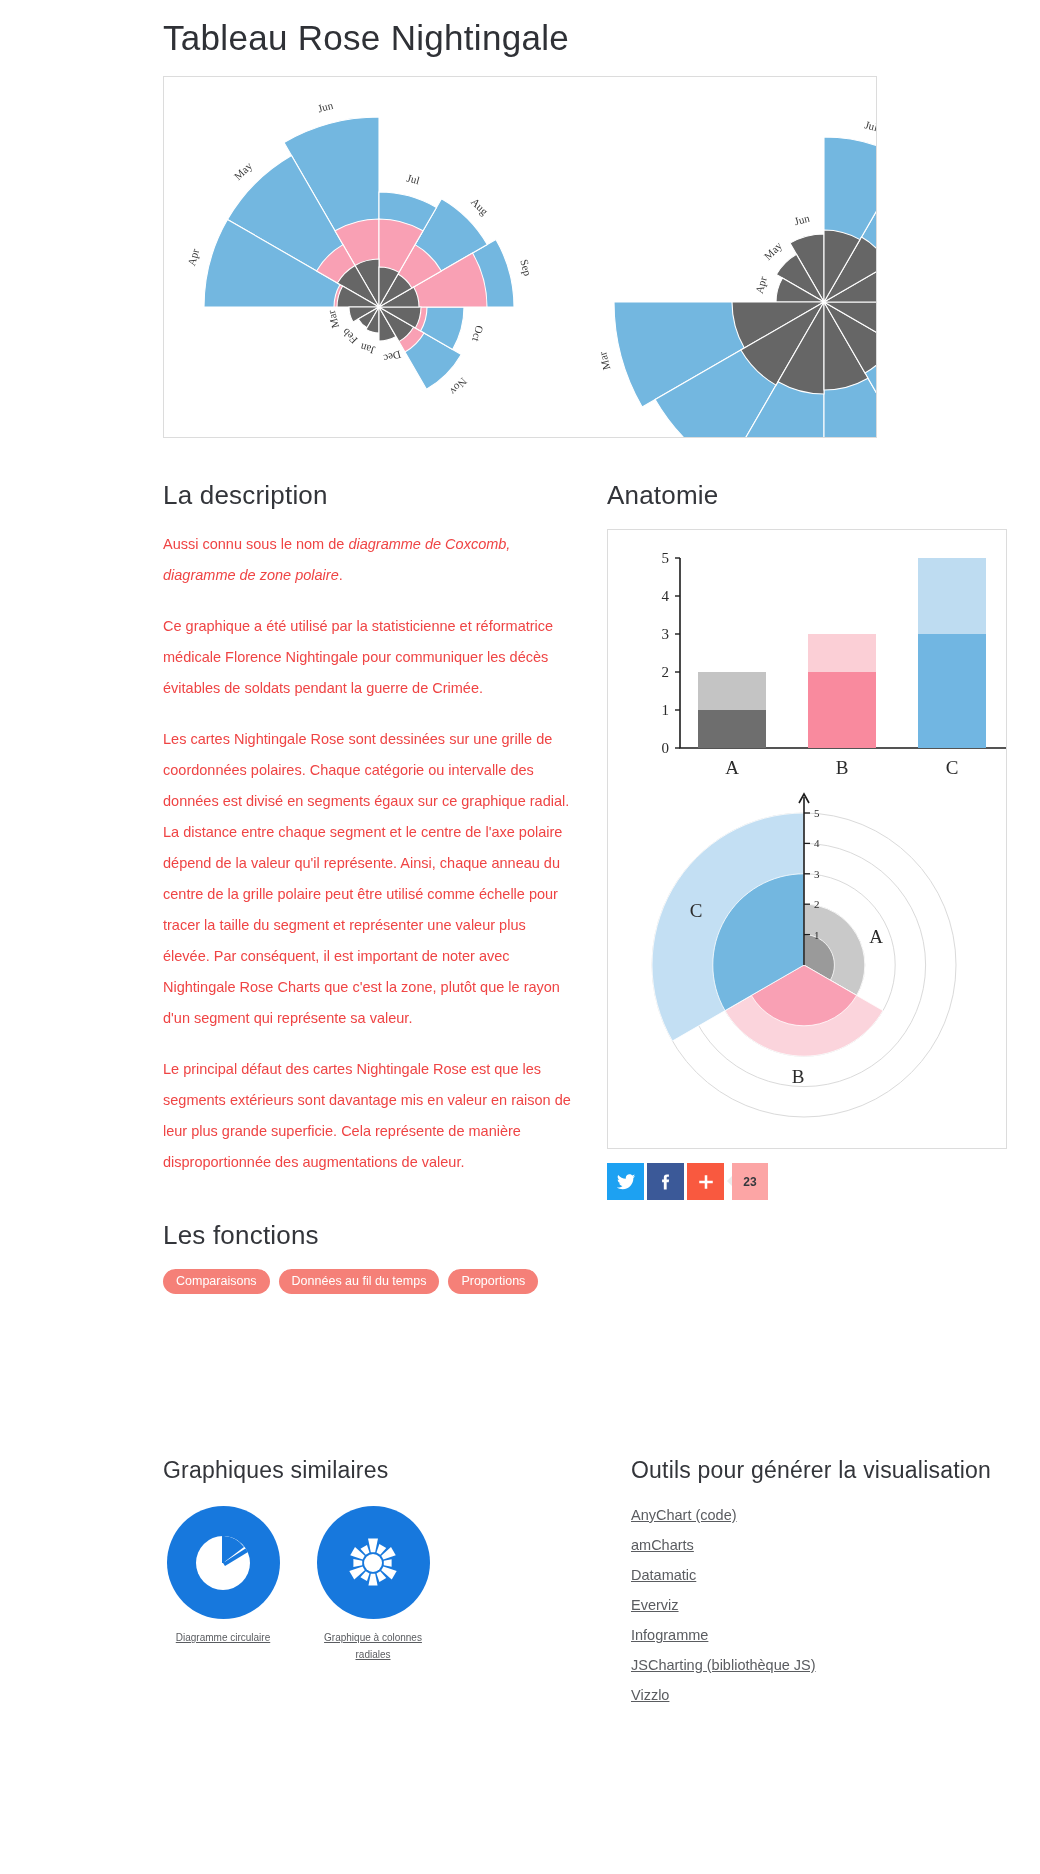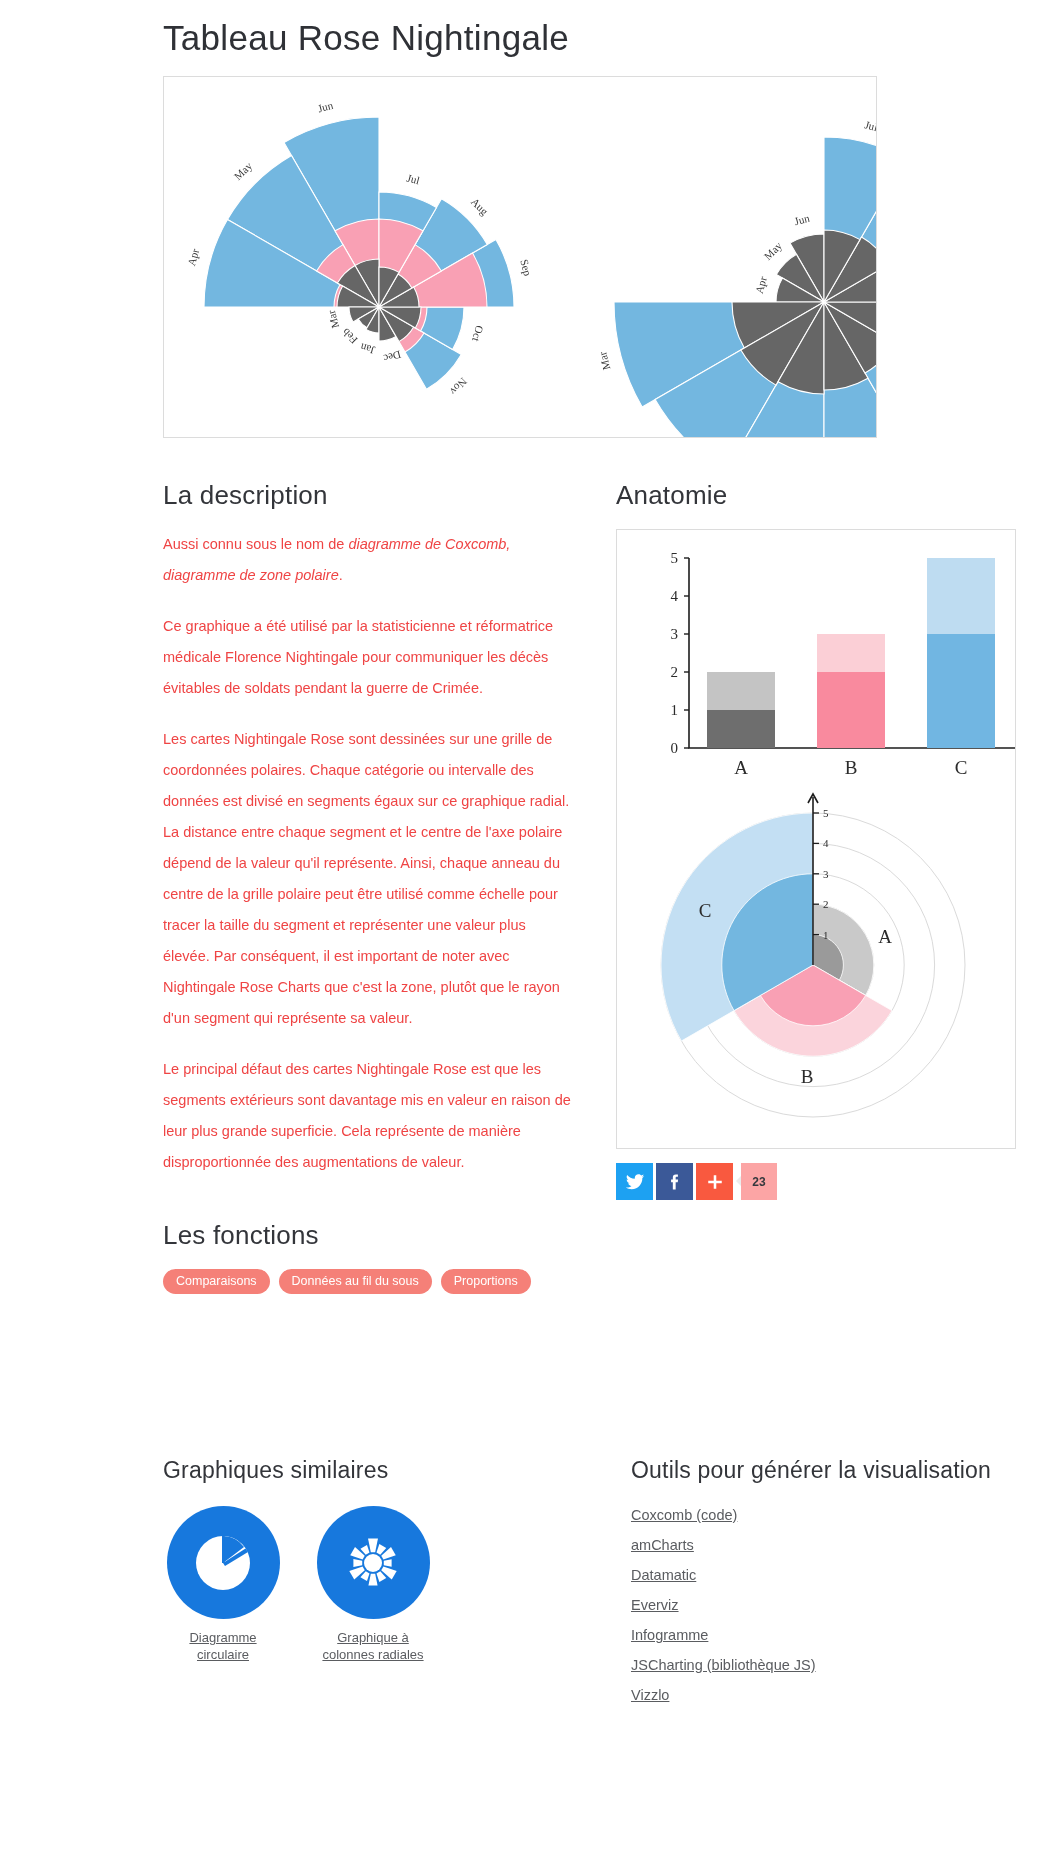--- a/index.html
+++ b/index.html
@@ -36,21 +36,21 @@
     overflow: hidden;
   }
 
   
   .body-cols {
     display: flex;
     margin: 42px 55px 0 55px;
     align-items: flex-start;
   }
   .col-left { width: 415px; flex: 0 0 415px; }
-  .col-right { width: 400px; flex: 0 0 400px; margin-left: 38px; }
+  .col-right { width: 400px; flex: 0 0 400px; margin-left: 29px; }
 
   .section-head {
     font-family: "Liberation Sans", sans-serif;
     font-size: 26px;
     font-weight: 400;
     color: #33353a;
     margin: 0 0 18px 0;
     letter-spacing: .2px;
   }
   .desc-p {
@@ -131,21 +131,21 @@
   .similar-row { display: flex; gap: 30px; }
   .similar-item { width: 120px; text-align: center; }
   .similar-icon {
     width: 113px; height: 113px;
     border-radius: 50%;
     background: #1778dd;
     display: flex; align-items: center; justify-content: center;
     margin: 0 auto 10px auto;
   }
   .similar-label {
-    font-size: 13px;
+    font-size: 10px;
     color: #5a5c60;
     line-height: 17px;
     text-decoration: underline;
     cursor: pointer;
     display: block;
   }
   .tool-list { list-style: none; margin: 0; padding: 0; }
   .tool-list li { margin: 0 0 12px 0; }
   .tool-link {
     font-size: 14.5px;
@@ -273,21 +273,21 @@
 
       <p class="desc-p"><span>Aussi connu sous le nom de </span><em>diagramme de Coxcomb, diagramme de zone polaire</em><span>.</span></p>
 
       <p class="desc-p">Ce graphique a été utilisé par la statisticienne et réformatrice médicale Florence Nightingale pour communiquer les décès évitables de soldats pendant la guerre de Crimée.</p>
       <p class="desc-p">Les cartes Nightingale Rose sont dessinées sur une grille de coordonnées polaires. Chaque catégorie ou intervalle des données est divisé en segments égaux sur ce graphique radial. La distance entre chaque segment et le centre de l'axe polaire dépend de la valeur qu'il représente. Ainsi, chaque anneau du centre de la grille polaire peut être utilisé comme échelle pour tracer la taille du segment et représenter une valeur plus élevée. Par conséquent, il est important de noter avec Nightingale Rose Charts que c'est la zone, plutôt que le rayon d'un segment qui représente sa valeur.</p>
       <p class="desc-p">Le principal défaut des cartes Nightingale Rose est que les segments extérieurs sont davantage mis en valeur en raison de leur plus grande superficie. Cela représente de manière disproportionnée des augmentations de valeur.</p>
 
       <h2 class="section-head features-head">Les fonctions</h2>
       <div class="tag-row" id="tag-row">
           <div class="tag">Comparaisons</div>
-          <div class="tag">Données au fil du sous</div>
+          <div class="tag">Données au fil du temps</div>
           <div class="tag">Proportions</div>
         </div>
     </div>
 
     <div class="col-right">
       <h2 class="section-head">Anatomie</h2>
 
       <div class="anatomy-box">
         <svg width="398" height="618" viewBox="0 0 398 618">
           <g id="anatomy-bar" transform="translate(0,0)">
@@ -409,21 +409,21 @@
           </div>
           <span class="similar-label">Graphique à colonnes radiales</span>
         </div>
 
       </div>
     </div>
 
     <div class="f-right">
       <h2 class="footer-head">Outils pour générer la visualisation</h2>
       <ul class="tool-list" id="tool-list">
-          <li><span class="tool-link">Coxcomb (code)</span></li>
+          <li><span class="tool-link">AnyChart (code)</span></li>
           <li><span class="tool-link">amCharts</span></li>
           <li><span class="tool-link">Datamatic</span></li>
           <li><span class="tool-link">Everviz</span></li>
           <li><span class="tool-link">Infogramme</span></li>
           <li><span class="tool-link">JSCharting (bibliothèque JS)</span></li>
           <li><span class="tool-link">Vizzlo</span></li>
         </ul>
     </div>
   </div>
 

